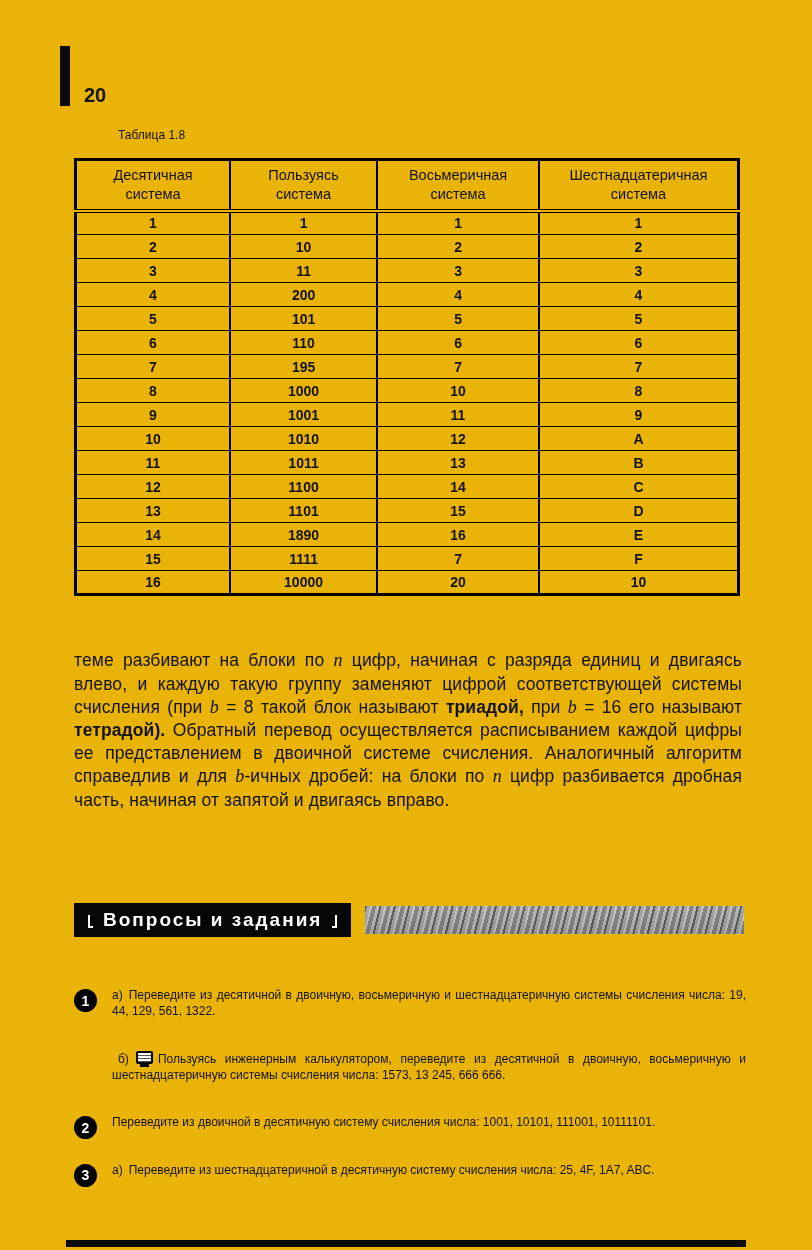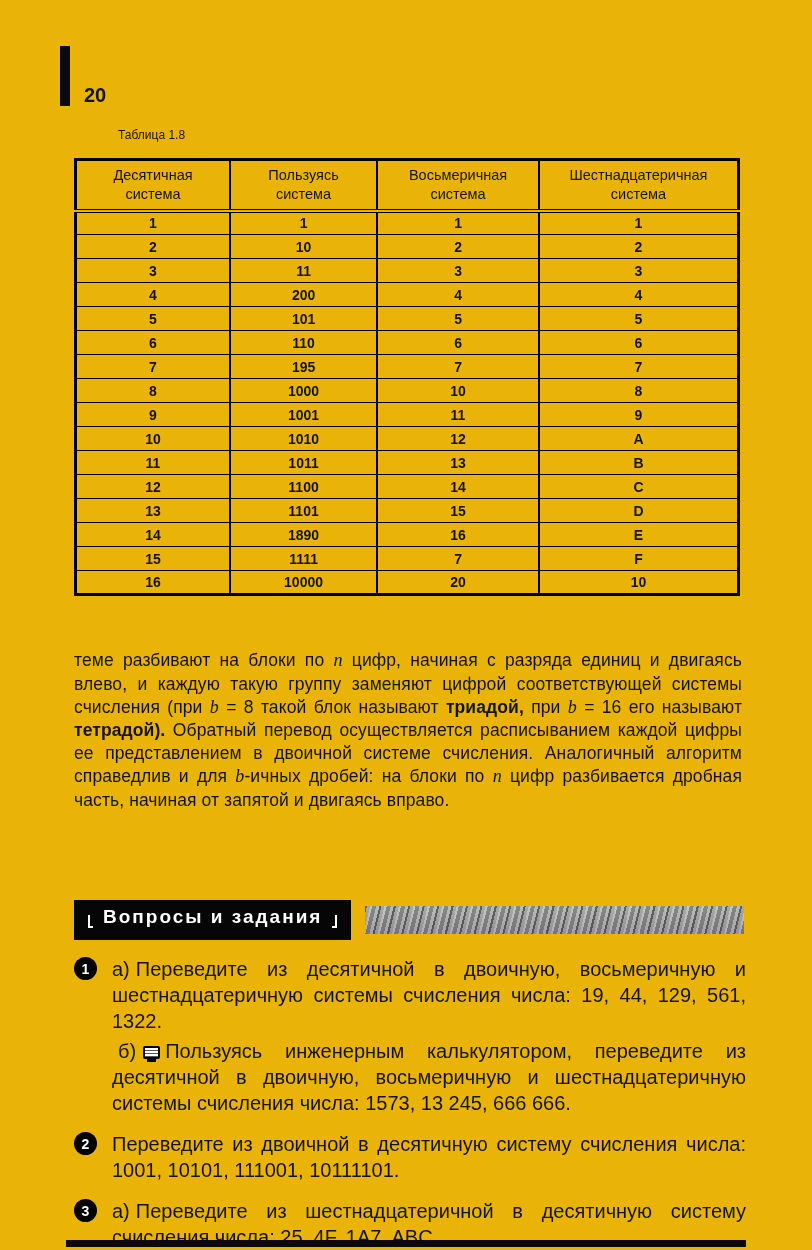--- a/index.html
+++ b/index.html
@@ -55,22 +55,22 @@
     letter-spacing:0.1px;
   }
   .body-text .it { font-style:italic; font-family:"Liberation Serif", serif; font-size:18px; }
   .body-text .bd { font-weight:bold; }
   .banner-row {
     position:absolute; left:74px; top:902px; width:670px; height:36px;
     display:flex; align-items:center;
   }
   .banner {
     background:#060606; color:#fff;
-    height:40px; display:flex; align-items:flex-end;
-    padding:12px 14px; white-space:nowrap;
+    height:34px; display:flex; align-items:center;
+    padding:0 14px; white-space:nowrap;
   }
   .banner-label {
     font-weight:bold; font-size:19px; letter-spacing:2px;
   }
   .banner-ornament-left {
     width:5px; height:13px;
     border-left:2px solid #fff; border-bottom:2px solid #fff;
     margin-right:10px; margin-top:3px;
   }
   .banner-ornament-right {
@@ -94,21 +94,21 @@
   }
   .question { position:relative; padding-left:38px; margin-bottom:15px; }
   .badge {
     position:absolute; left:0; top:1px;
     width:23px; height:23px; border-radius:50%;
     background:#000; color:#fff;
     font-weight:bold; font-size:14px;
     display:flex; align-items:center; justify-content:center;
   }
   .qtext {
-    font-size:20px; line-height:1.3; text-align:justify; margin-bottom:4px;
+    font-size:12px; line-height:1.3; text-align:justify; margin-bottom:4px;margin-top:32px;
   }
   .qtext .qlabel { margin-right:6px; }
   .qtext.indent { text-indent:6px; }
   .computer-icon {
     display:inline-block; width:17px; height:13px;
     border:2px solid #000; border-radius:2px;
     background:repeating-linear-gradient(#fff 0 2px, #555 2px 3px);
     position:relative; margin:0 5px -1px 1px; vertical-align:baseline;
   }
   .computer-icon::after {

